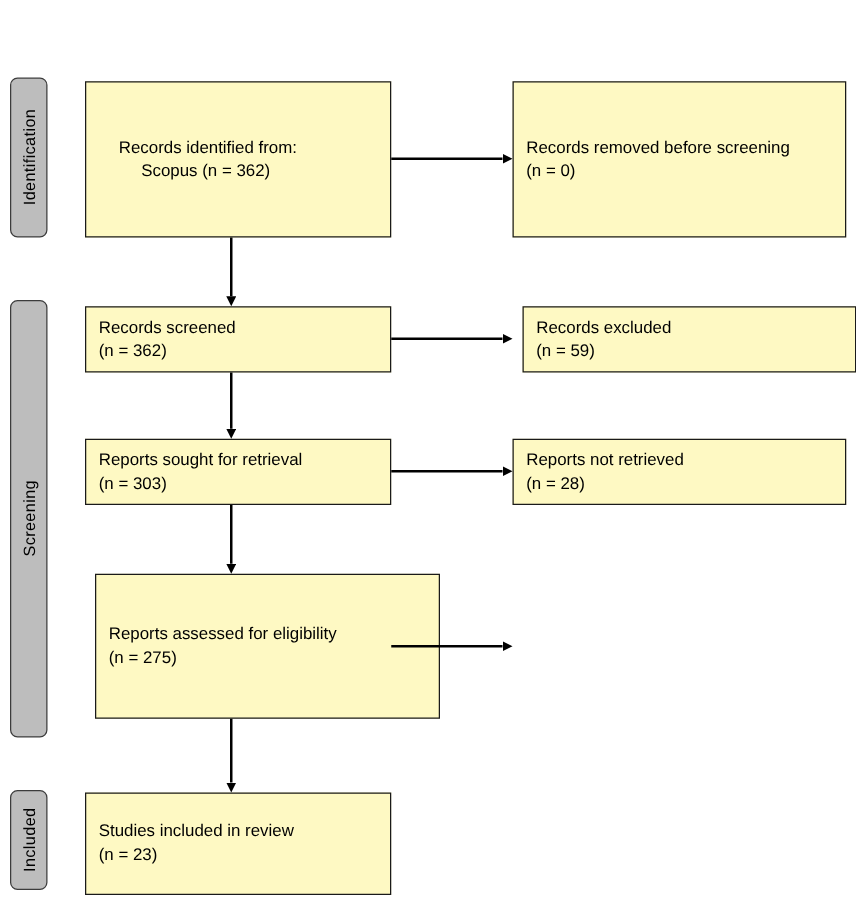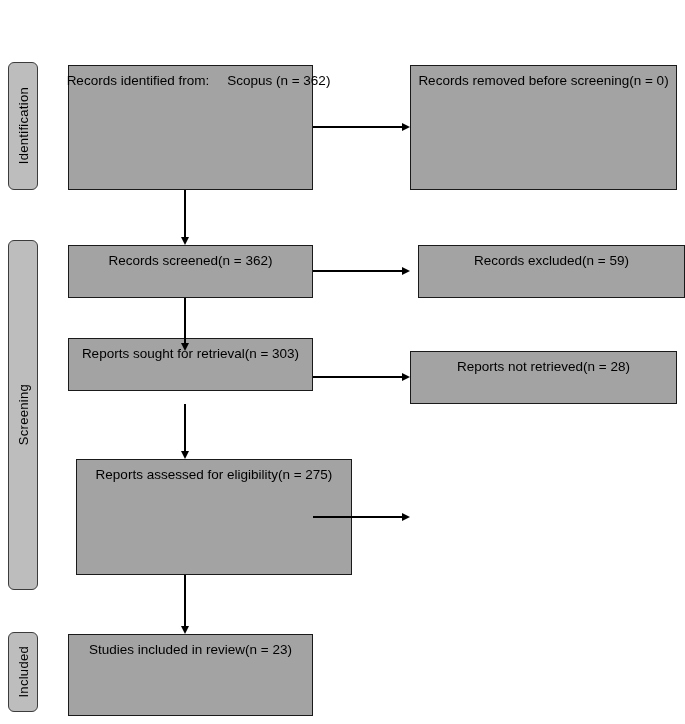--- a/index.html
+++ b/index.html
@@ -40,37 +40,37 @@
     font-size: 13px;
     letter-spacing: 0.3px;
     white-space: nowrap;
   }
   .stage-identification { top: 62px;  height: 128px; }
   .stage-screening      { top: 240px; height: 350px; }
   .stage-included       { top: 632px; height: 80px;  }
 
   .box {
     position: absolute;
-    background: #a3a3a3;
+    background: #fef9c3;
     border: 1.5px solid #1a1a1a;
     display: flex;
-    flex-direction: row;
+    flex-direction: column;
     justify-content: center;
     padding: 6px 10px;
     line-height: 1.4;
   }
   .box .line { white-space: nowrap; }
   .indent { padding-left: 18px; }
   .indent2 { padding-left: 22px; }
 
   .box-records-identified   { left: 68px;  top: 65px;  width: 245px; height: 125px; padding-left: 26px; }
   .box-records-removed      { left: 410px; top: 65px;  width: 267px; height: 125px; }
   .box-records-screened     { left: 68px;  top: 245px; width: 245px; height: 53px; }
   .box-records-excluded     { left: 418px; top: 245px; width: 267px; height: 53px; }
-  .box-reports-sought       { left: 68px;  top: 338px; width: 245px; height: 53px; }
+  .box-reports-sought       { left: 68px;  top: 351px; width: 245px; height: 53px; }
   .box-reports-not-retrieved{ left: 410px; top: 351px; width: 267px; height: 53px; }
   .box-reports-assessed     { left: 76px;  top: 459px; width: 276px; height: 116px; }
   .box-reports-excluded     { left: 410px; top: 455px; width: 267px; height: 125px; justify-content: flex-start; padding-top: 7px; }
   .box-studies-included     { left: 68px;  top: 634px; width: 245px; height: 82px; }
 
   .arrows {
     position: absolute;
     left: 0; top: 0;
     width: 685px; height: 724px;
     pointer-events: none;

